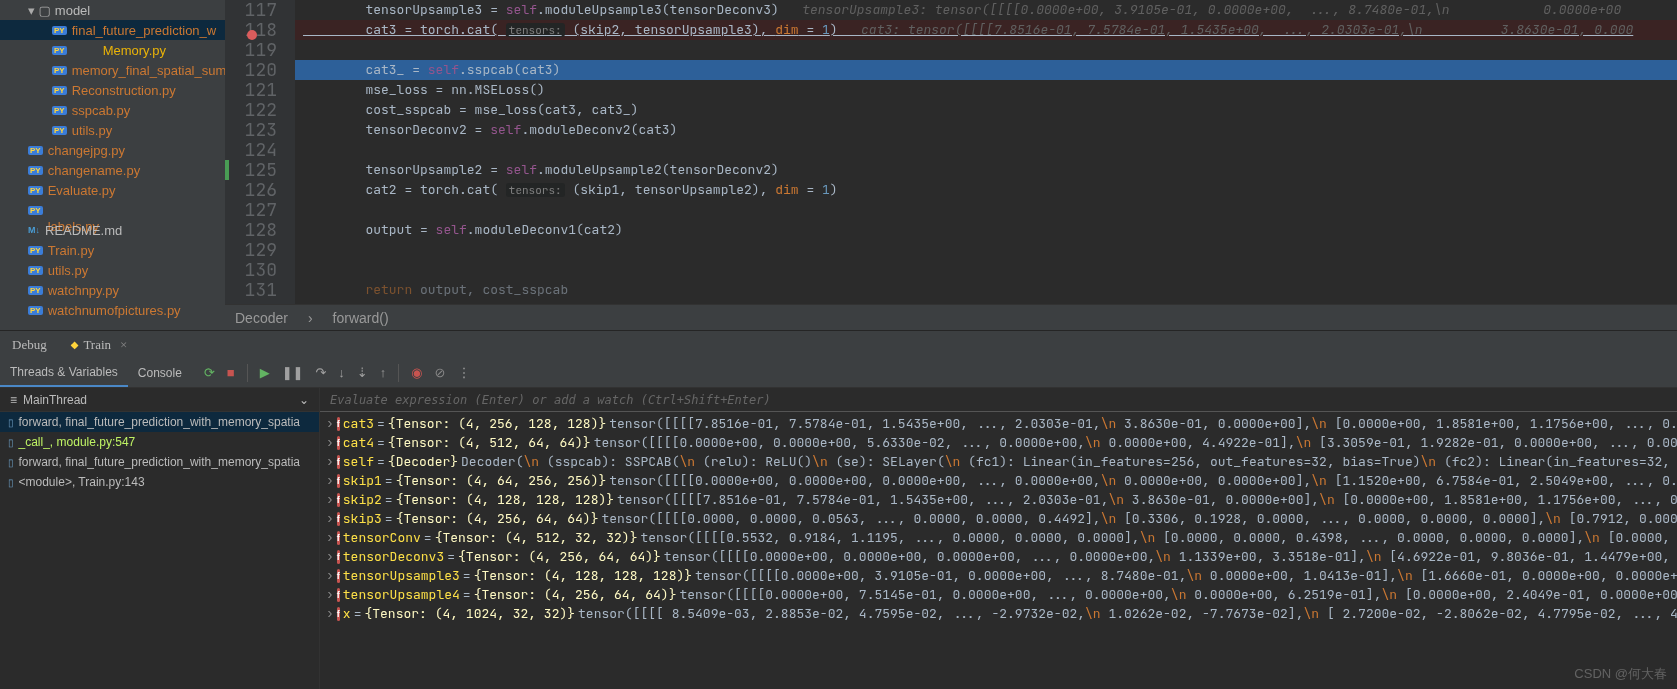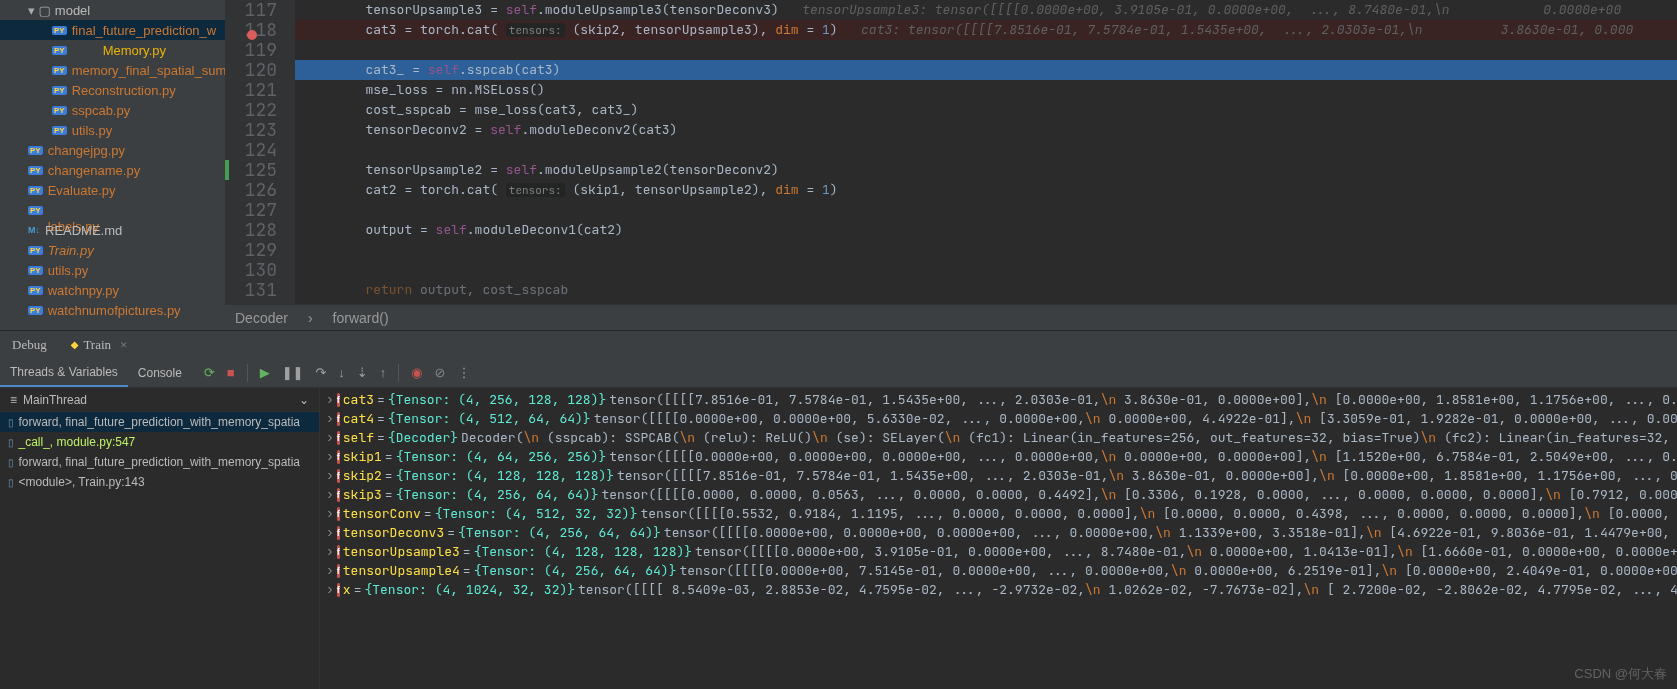--- a/index.html
+++ b/index.html
@@ -32,21 +32,21 @@
 .md-icon { color: #499cd4; font-size: 9px; font-weight: bold; margin-right: 5px; }
 
 .editor { flex: 1; display: flex; flex-direction: column; background: #2b2b2b; }
 .gutter-code { flex: 1; display: flex; overflow: hidden; }
 .gutter { width: 70px; background: #313335; text-align: right; padding-right: 18px; color: #606366; font-size: 18px; line-height: 20px; position: relative; }
 .gutter .ln { height: 20px; }
 .bp { width: 10px; height: 10px; background: #db5c5c; border-radius: 50%; margin-top: 5px; }
 .code { flex: 1; font-size: 13px; line-height: 20px; white-space: pre; overflow: hidden; }
 .code-line { height: 20px; padding-left: 8px; }
 .code-line.hl-run { background: #2d6099; }
-.code-line.hl-bp { background: #3a2323; }
+.code-line.hl-bp { background: #3a2323; text-decoration: underline; }
 .kw-self { color: #94558d; }
 .kw { color: #cc7832; }
 .param { color: #808080; background: #232525; font-size: 11px; padding: 0 3px; border-radius: 3px; }
 .num { color: #6897bb; }
 .inlay { color: #606060; font-style: italic; }
 .gstripe { position: absolute; left: 0; width: 4px; height: 20px; background: #499c54; }
 .breadcrumb { height: 26px; background: #3c3f41; display: flex; align-items: center; padding-left: 10px; color: #999; font-family: sans-serif; font-size: 14px; gap: 20px; border-top: 1px solid #323232; }
 
 .debug-tabs { height: 28px; background: #3c3f41; border-top: 1px solid #252525; display: flex; align-items: center; font-family: Liberation Serif, serif; font-size: 13px; color: #bbb; }
 .debug-tabs .tab { padding: 0 12px; height: 100%; display: flex; align-items: center; gap: 5px; }
@@ -68,21 +68,21 @@
 .lib { color: #bef264; }
 .stack-icon { color: #6897bb; font-size: 10px; }
 
 .vars { flex: 1; display: flex; flex-direction: column; overflow: hidden; }
 .expr-input { height: 24px; border-bottom: 1px solid #555; padding-left: 10px; color: #666; font-style: italic; display: flex; align-items: center; font-family: monospace; }
 .var-list { flex: 1; overflow: hidden; padding: 2px 0; }
 .var-row { padding: 1px 6px; white-space: nowrap; display: flex; align-items: center; gap: 3px; font-size: 13px; }
 .exp { color: #888; width: 10px; text-align: center; }
 .field-icon { width: 14px; height: 14px; background: #c75450; border-radius: 3px; color: #fff; font-size: 9px; display: inline-flex; align-items: center; justify-content: center; font-weight: bold; font-family: sans-serif; }
 .var-name { color: #fde047; }
-.var-type { color: #5eead4; }
+.var-type { color: #fef9c3; }
 .var-val { color: #a9b7c6; }
 .esc { color: #cc7832; }
 .watermark { position: fixed; right: 10px; bottom: 6px; color: rgba(200,200,200,0.35); font-family: sans-serif; font-size: 13px; }
 </style>
 </head>
 <body>
 
 <div class="top">
   <div class="tree">
     <div class="tree-row lvl1">
@@ -130,21 +130,21 @@
         <div class="tree-row lvl1">
           <span class="py-icon">PY</span>
           <span style="color: rgb(204, 120, 50); margin-top: 32px;">labels.py</span>
         </div>
         <div class="tree-row lvl1">
           <span class="md-icon">M↓</span>
           <span style="color: rgb(187, 187, 187);">README.md</span>
         </div>
         <div class="tree-row lvl1">
           <span class="py-icon">PY</span>
-          <span style="color: rgb(204, 120, 50); font-style: italic;">Train.py</span>
+          <span style="color: rgb(204, 120, 50);">Train.py</span>
         </div>
         <div class="tree-row lvl1">
           <span class="py-icon">PY</span>
           <span style="color: rgb(204, 120, 50);">utils.py</span>
         </div>
         <div class="tree-row lvl1">
           <span class="py-icon">PY</span>
           <span style="color: rgb(204, 120, 50);">watchnpy.py</span>
         </div>
         <div class="tree-row lvl1">
@@ -234,20 +234,21 @@
           <span class="stack-icon">▯</span>
           <span>forward, final_future_prediction_with_memory_spatia</span>
         </div>
         <div class="frame-row">
           <span class="stack-icon">▯</span>
           <span>&lt;module&gt;, Train.py:143</span>
         </div>
       </div>
   </div>
   <div class="vars">
+    <div class="expr-input">Evaluate expression (Enter) or add a watch (Ctrl+Shift+Enter)</div>
     <div class="var-list" id="var-list">
         <div class="var-row"><span class="exp">›</span><span class="field-icon">f</span> <span class="var-name">cat3</span> = <span class="var-type">{Tensor: (4, 256, 128, 128)}</span> <span class="var-val">tensor([[[[7.8516e-01, 7.5784e-01, 1.5435e+00,  ..., 2.0303e-01,<span class="esc">\n</span>          3.8630e-01, 0.0000e+00],<span class="esc">\n</span>         [0.0000e+00, 1.8581e+00, 1.1756e+00,  ..., 0.0000e+00,</span></div>
         <div class="var-row"><span class="exp">›</span><span class="field-icon">f</span> <span class="var-name">cat4</span> = <span class="var-type">{Tensor: (4, 512, 64, 64)}</span> <span class="var-val">tensor([[[[0.0000e+00, 0.0000e+00, 5.6330e-02,  ..., 0.0000e+00,<span class="esc">\n</span>          0.0000e+00, 4.4922e-01],<span class="esc">\n</span>         [3.3059e-01, 1.9282e-01, 0.0000e+00,  ..., 0.0000e+00,</span></div>
         <div class="var-row"><span class="exp">›</span><span class="field-icon">f</span> <span class="var-name">self</span> = <span class="var-type">{Decoder}</span> <span class="var-val">Decoder(<span class="esc">\n</span>  (sspcab): SSPCAB(<span class="esc">\n</span>    (relu): ReLU()<span class="esc">\n</span>    (se): SELayer(<span class="esc">\n</span>      (fc1): Linear(in_features=256, out_features=32, bias=True)<span class="esc">\n</span>      (fc2): Linear(in_features=32, out_features=256,</span></div>
         <div class="var-row"><span class="exp">›</span><span class="field-icon">f</span> <span class="var-name">skip1</span> = <span class="var-type">{Tensor: (4, 64, 256, 256)}</span> <span class="var-val">tensor([[[[0.0000e+00, 0.0000e+00, 0.0000e+00,  ..., 0.0000e+00,<span class="esc">\n</span>          0.0000e+00, 0.0000e+00],<span class="esc">\n</span>         [1.1520e+00, 6.7584e-01, 2.5049e+00,  ..., 0.0000e+00,</span></div>
         <div class="var-row"><span class="exp">›</span><span class="field-icon">f</span> <span class="var-name">skip2</span> = <span class="var-type">{Tensor: (4, 128, 128, 128)}</span> <span class="var-val">tensor([[[[7.8516e-01, 7.5784e-01, 1.5435e+00,  ..., 2.0303e-01,<span class="esc">\n</span>          3.8630e-01, 0.0000e+00],<span class="esc">\n</span>         [0.0000e+00, 1.8581e+00, 1.1756e+00,  ..., 0.0000e+00,</span></div>
         <div class="var-row"><span class="exp">›</span><span class="field-icon">f</span> <span class="var-name">skip3</span> = <span class="var-type">{Tensor: (4, 256, 64, 64)}</span> <span class="var-val">tensor([[[[0.0000, 0.0000, 0.0563,  ..., 0.0000, 0.0000, 0.4492],<span class="esc">\n</span>         [0.3306, 0.1928, 0.0000,  ..., 0.0000, 0.0000, 0.0000],<span class="esc">\n</span>         [0.7912, 0.0000, 0.0000,  ..., 0.0000, 0.0000, 0.000</span></div>
         <div class="var-row"><span class="exp">›</span><span class="field-icon">f</span> <span class="var-name">tensorConv</span> = <span class="var-type">{Tensor: (4, 512, 32, 32)}</span> <span class="var-val">tensor([[[[0.5532, 0.9184, 1.1195,  ..., 0.0000, 0.0000, 0.0000],<span class="esc">\n</span>         [0.0000, 0.0000, 0.4398,  ..., 0.0000, 0.0000, 0.0000],<span class="esc">\n</span>         [0.0000, 0.1242, 1.3786,  ..., 0</span></div>
         <div class="var-row"><span class="exp">›</span><span class="field-icon">f</span> <span class="var-name">tensorDeconv3</span> = <span class="var-type">{Tensor: (4, 256, 64, 64)}</span> <span class="var-val">tensor([[[[0.0000e+00, 0.0000e+00, 0.0000e+00,  ..., 0.0000e+00,<span class="esc">\n</span>          1.1339e+00, 3.3518e-01],<span class="esc">\n</span>         [4.6922e-01, 9.8036e-01, 1.4479e+00,  ..., 2.700</span></div>
         <div class="var-row"><span class="exp">›</span><span class="field-icon">f</span> <span class="var-name">tensorUpsample3</span> = <span class="var-type">{Tensor: (4, 128, 128, 128)}</span> <span class="var-val">tensor([[[[0.0000e+00, 3.9105e-01, 0.0000e+00,  ..., 8.7480e-01,<span class="esc">\n</span>          0.0000e+00, 1.0413e-01],<span class="esc">\n</span>         [1.6660e-01, 0.0000e+00, 0.0000e+00,  ..., 0.000</span></div>

